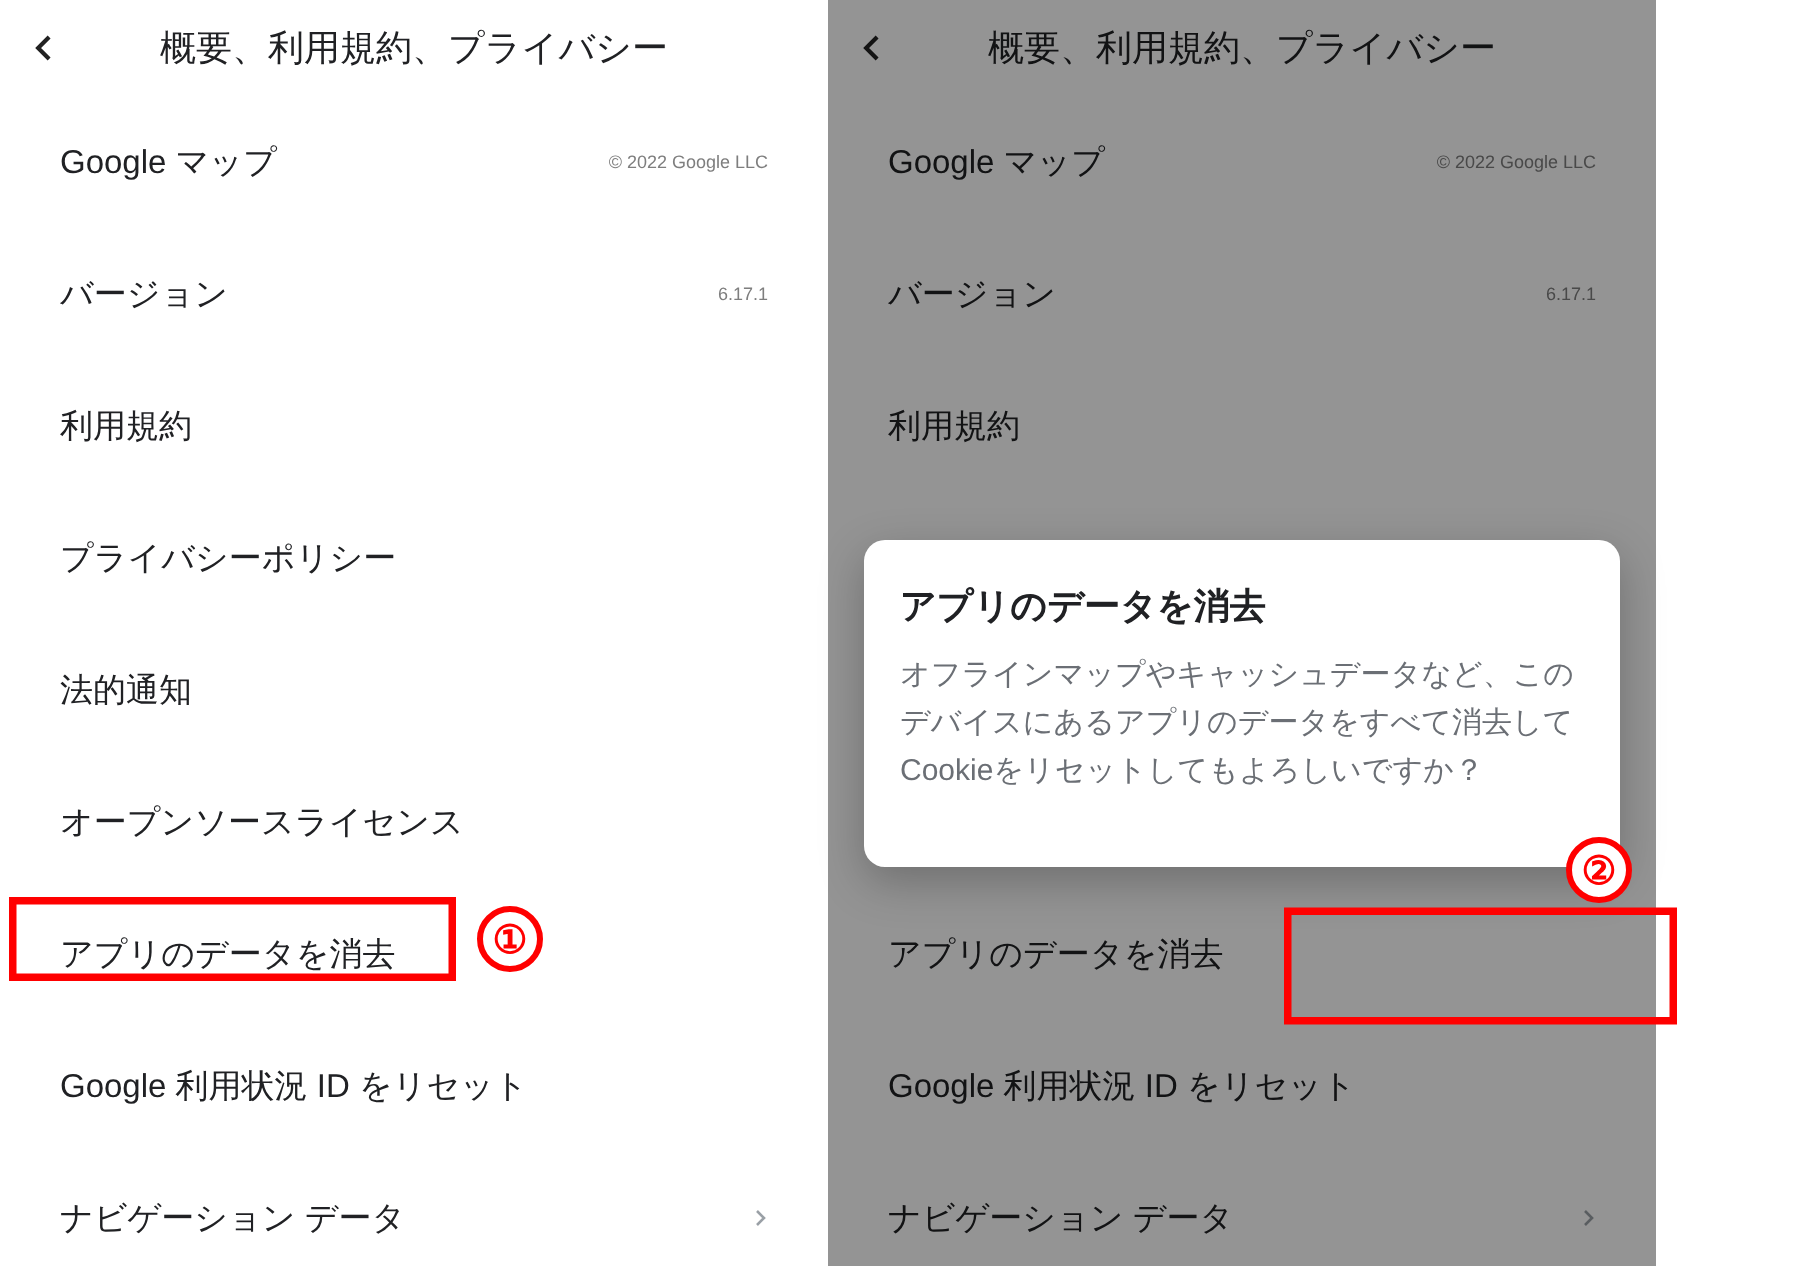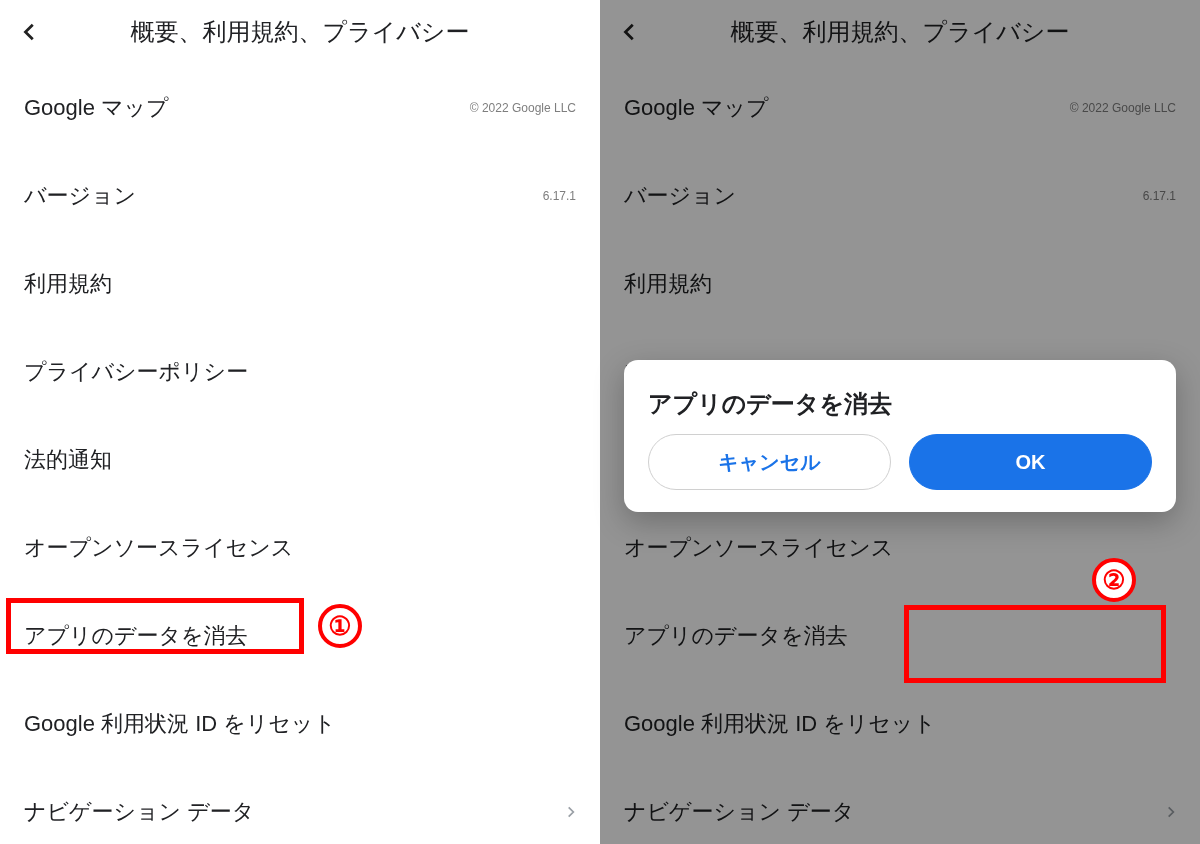--- a/index.html
+++ b/index.html
@@ -5,21 +5,21 @@
   * { box-sizing: border-box; margin: 0; padding: 0; }
   body {
     width: 1200px;
     height: 844px;
     display: flex;
     font-family: -apple-system, "Hiragino Sans", "Hiragino Kaku Gothic ProN", Meiryo, sans-serif;
     background: #fff;
     overflow: hidden;
   }
   .pane {
-    width: 600px;
+    width: 552px;
     height: 844px;
     position: relative;
     background: #fff;
   }
   .header {
     display: flex;
     align-items: center;
     height: 64px;
     padding: 0 16px;
   }
@@ -36,21 +36,21 @@
     text-align: center;
     font-size: 24px;
     color: #202124;
     font-weight: 400;
     padding-right: 28px; 
   }
   .row {
     display: flex;
     align-items: center;
     justify-content: space-between;
-    padding: 0 24px;
+    padding: 0 40px;
     height: 88px;
     font-size: 22px;
     color: #202124;
   }
   .row .label { color: #202124; }
   .row .value { color: #7e7e7e; font-size: 12px; }
   .chevron {
     width: 12px; height: 20px;
   }
   .chevron svg { stroke: #9aa0a6; stroke-width: 3; fill: none; }
@@ -223,21 +223,18 @@
       <svg viewBox="0 0 24 24" width="14" height="20">
           <polyline points="8 4 16 12 8 20"></polyline>
         </svg>
     </span>
   </div>
 
   <div class="dim"></div>
 
   <div class="dialog">
     <div class="dialog-title">アプリのデータを消去</div>
-    <div class="dialog-actions">
-      <div class="btn btn-cancel">キャンセル</div>
-      <div class="btn btn-ok">OK</div>
-    </div>
+    <div class="dialog-body">オフラインマップやキャッシュデータなど、このデバイスにあるアプリのデータをすべて消去してCookieをリセットしてもよろしいですか？</div>
   </div>
 
   <div class="highlight" style="left:304px; top:605px; width:262px; height:78px;"></div>
   <div class="step-badge" style="left:492px; top:558px;">②</div>
 </div>
 
 </body></html>

